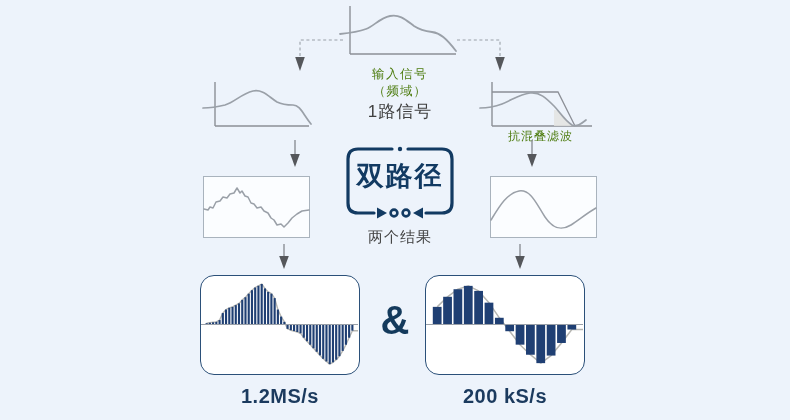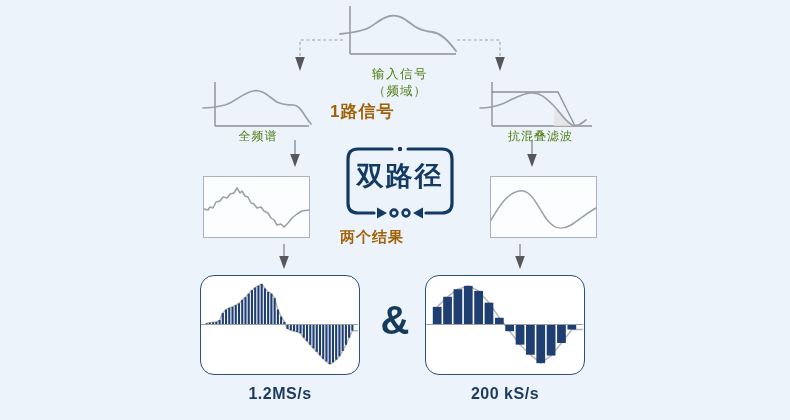--- a/index.html
+++ b/index.html
@@ -12,27 +12,27 @@
   #stage{position:relative;width:790px;height:420px;}
 
   .abs{position:absolute;}
 
   
   .lbl-gray{
     color:#4d7c0f;font-size:12px;letter-spacing:1px;
     text-align:center;white-space:nowrap;
   }
   .lbl-navy{
-    color:#a16207;font-weight:bold;white-space:nowrap;
+    color:#404040;font-weight:normal;white-space:nowrap;text-align:center;
   }
   .t-input1{font-size:12.5px;letter-spacing:1.5px;}
   .t-input2{font-size:12.5px;letter-spacing:1px;}
   .t-1way{font-size:17px;letter-spacing:1px;}
   .t-2res{font-size:15px;letter-spacing:1px;}
-  .t-rate{font-size:16px;letter-spacing:.5px;color:#1b3a5e;font-weight:bold;}
+  .t-rate{font-size:20px;letter-spacing:.5px;color:#1b3a5e;font-weight:bold;}
   .t-amp{font-size:40px;font-weight:bold;color:#143a5c;line-height:1;}
   .t-badge{
     font-size:27px;font-weight:bold;color:#123a62;letter-spacing:2px;
     line-height:1;white-space:nowrap;
   }
 
   
   .wavebox{
     background:#fbfdff;border:1px solid #a9b3bd;box-sizing:border-box;
   }
@@ -72,21 +72,20 @@
     </svg>
   </div>
 
   <div class="abs" style="left:203px;top:80px;">
     <svg width="110" height="55" viewBox="0 0 110 55">
       <path d="M12 2 L12 46" stroke="#8b8f96" stroke-width="1.4" fill="none"></path>
       <path d="M12 46 L106 46" stroke="#8b8f96" stroke-width="1.4" fill="none"></path>
       <path d="M0 28 C8 28 14 27 22 25 C32 22 38 14 50 11 C60 9 66 17 74 22 C80 25 84 25 90 25 C97 25 100 34 108 44" stroke="#9aa0a8" stroke-width="1.7" fill="none" stroke-linecap="round"></path>
     </svg>
   </div>
-  <div class="abs lbl-gray" style="left:198px;top:128px;width:120px;font-size:12px;">全频谱</div>
 
   <div class="abs" style="left:480px;top:80px;">
     <svg width="120" height="55" viewBox="0 0 120 55">
       <path d="M12 2 L12 46" stroke="#8b8f96" stroke-width="1.4" fill="none"></path>
       <path d="M12 46 L112 46" stroke="#8b8f96" stroke-width="1.4" fill="none"></path>
 
       <path d="M12 12 L78 12 L95 46" stroke="#8b8f96" stroke-width="1.3" fill="none"></path>
 
       <path d="M74 30 C80 30 86 38 92 46 L74 46 Z" fill="#e3e3e0" opacity="0.85"></path>
 

